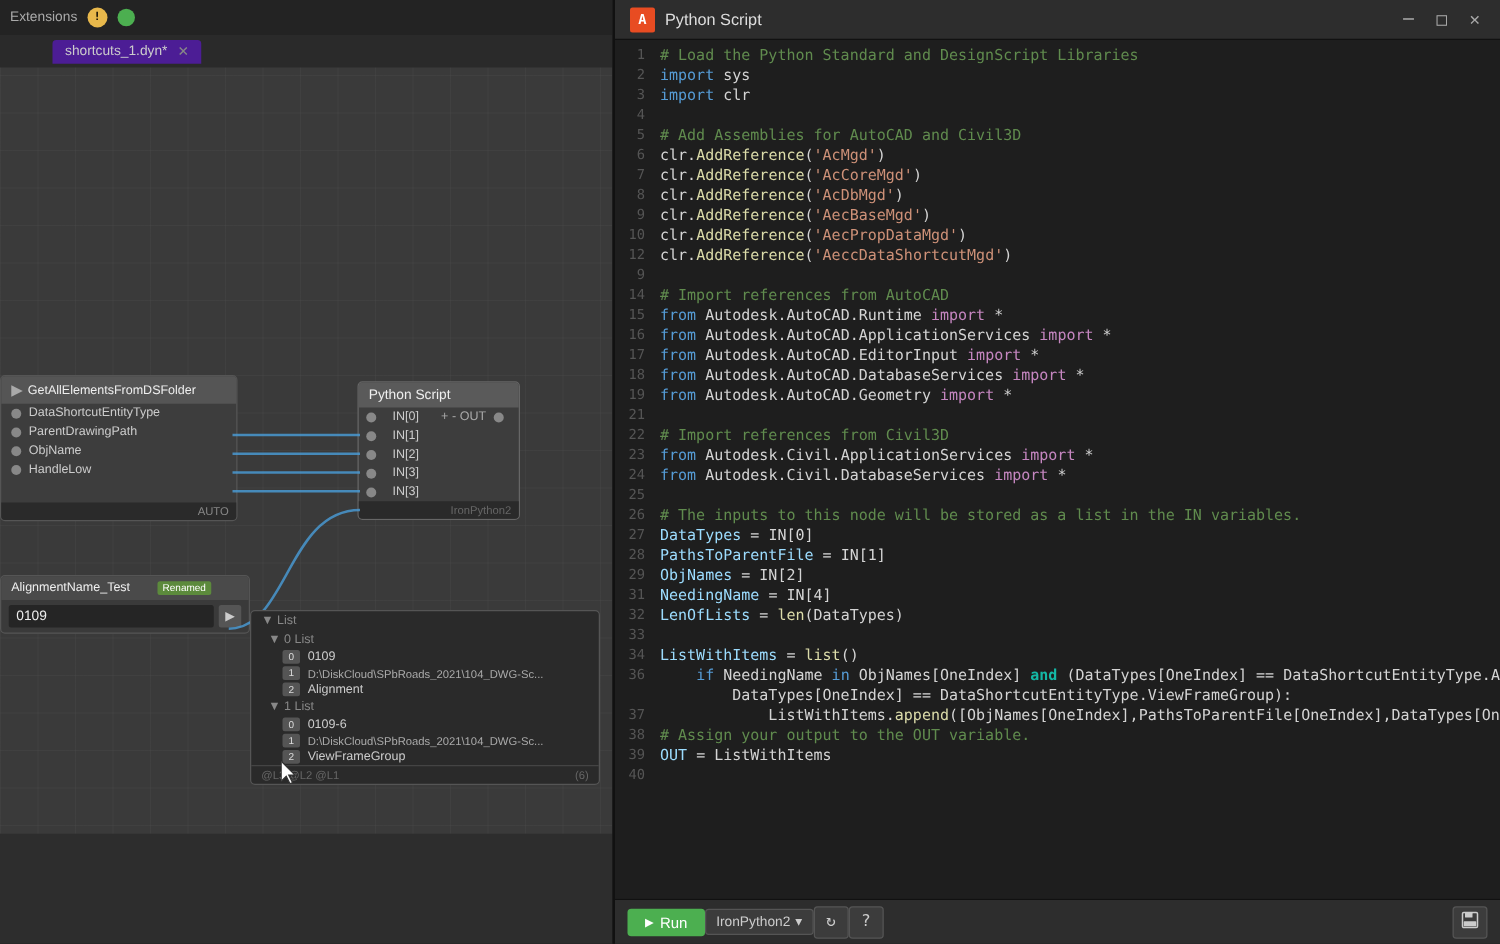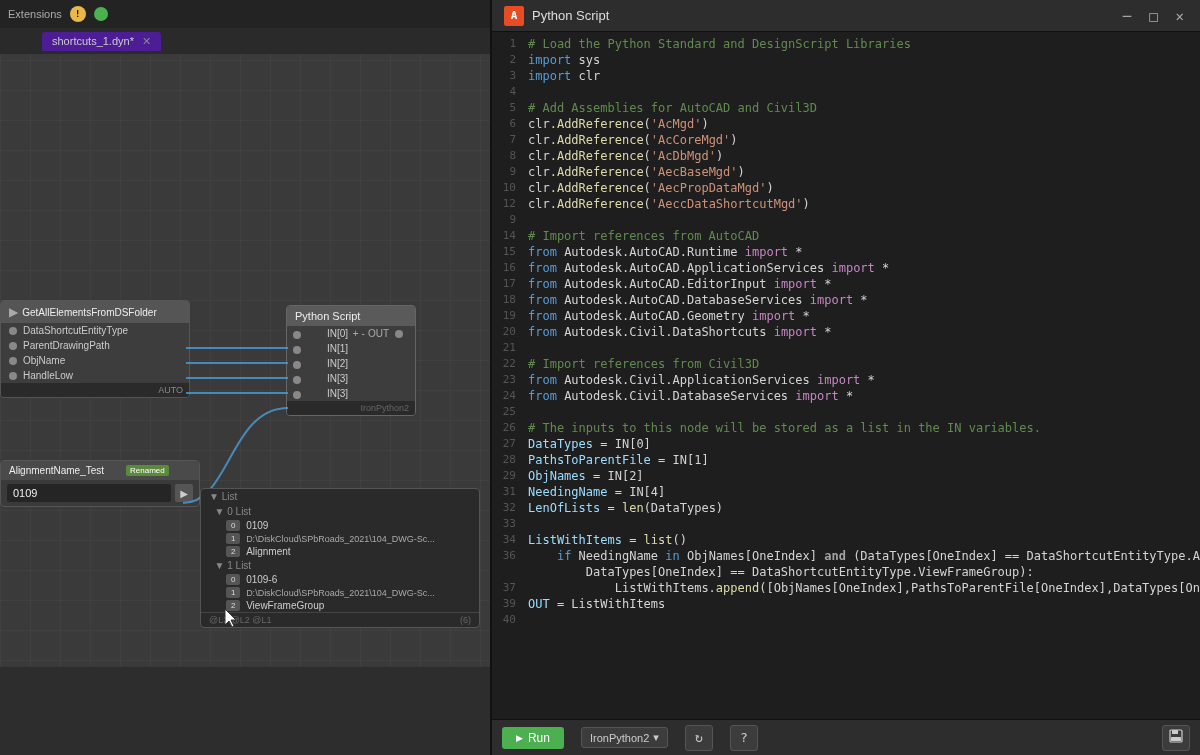--- a/index.html
+++ b/index.html
@@ -118,20 +118,21 @@
     }
 
     .node-footer {
       background: #2a2a2a;
       color: #888;
       font-size: 9px;
       font-family: Arial, sans-serif;
       text-align: right;
       padding: 2px 6px;
       border-radius: 0 0 3px 3px;
+      margin-top: 19px;
     }
 
     
     .py-node {
       position: absolute;
       background: #3d3d3d;
       border: 1px solid #666;
       border-radius: 4px;
       width: 130px;
     }
@@ -153,22 +154,22 @@
       align-items: center;
       justify-content: space-between;
       padding: 2px 6px;
       font-size: 10px;
       font-family: Arial, sans-serif;
       color: #ccc;
     }
 
     .py-port-left {
       display: flex;
-      align-items: flex-end;
-      gap: 20px;
+      align-items: center;
+      gap: 7px;
     }
 
     .py-port-controls {
       display: flex;
       align-items: center;
       gap: 3px;
       font-size: 10px;
       color: #aaa;
     }
 
@@ -412,30 +413,30 @@
       flex: 1;
     }
 
     
     .kw { color: #569cd6; } 
     .kw2 { color: #c586c0; } 
     .fn { color: #dcdcaa; } 
     .str { color: #ce9178; } 
     .cmt { color: #608b4e; }
     .var { color: #9cdcfe; }
-    .bold-red { color: #a3a3a3; font-weight: bold; }
+    .bold-red { color: #14b8a6; font-weight: bold; }
 
     
     #python-toolbar {
       background: #2d2d2d;
       height: 36px;
       display: flex;
       align-items: center;
       padding: 0 10px;
-      gap: 17px;
+      gap: 0;
       border-top: 1px solid #111;
     }
 
     #python-toolbar .run-btn {
       background: #4caf50;
       color: white;
       border: none;
       padding: 4px 14px;
       border-radius: 3px;
       font-size: 12px;
@@ -754,24 +755,20 @@
       </div>
       <div class="code-line">
         <span class="line-num">18</span>
         <span class="line-code"><span class="kw">from</span> Autodesk.AutoCAD.DatabaseServices <span class="kw2">import</span> *</span>
       </div>
       <div class="code-line">
         <span class="line-num">19</span>
         <span class="line-code"><span class="kw">from</span> Autodesk.AutoCAD.Geometry <span class="kw2">import</span> *</span>
       </div>
       <div class="code-line">
-        <span class="line-num">20</span>
-        <span class="line-code"><span class="kw">from</span> Autodesk.Civil.DataShortcuts <span class="kw2">import</span> *</span>
-      </div>
-      <div class="code-line">
         <span class="line-num">21</span>
         <span class="line-code"></span>
       </div>
       <div class="code-line">
         <span class="line-num">22</span>
         <span class="line-code"><span class="cmt"># Import references from Civil3D</span></span>
       </div>
       <div class="code-line">
         <span class="line-num">23</span>
         <span class="line-code"><span class="kw">from</span> Autodesk.Civil.ApplicationServices <span class="kw2">import</span> *</span>
@@ -820,20 +817,24 @@
         <span class="line-num">36</span>
         <span class="line-code">    <span class="kw">if</span> NeedingName <span class="kw">in</span> ObjNames[OneIndex] <span class="bold-red">and</span> (DataTypes[OneIndex] == DataShortcutEntityType.Alignment </span>
       </div>
       <div class="code-line">
         <span class="line-num" style="opacity:0"></span>
         <span class="line-code">        DataTypes[OneIndex] == DataShortcutEntityType.ViewFrameGroup):</span>
       </div>
       <div class="code-line">
         <span class="line-num">37</span>
         <span class="line-code">            ListWithItems.<span class="fn">append</span>([ObjNames[OneIndex],PathsToParentFile[OneIndex],DataTypes[OneIndex]])</span>
+      </div>
+      <div class="code-line">
+        <span class="line-num">38</span>
+        <span class="line-code"><span class="cmt"># Assign your output to the OUT variable.</span></span>
       </div>
       <div class="code-line">
         <span class="line-num">39</span>
         <span class="line-code"><span class="var">OUT</span> = ListWithItems</span>
       </div>
       <div class="code-line">
         <span class="line-num">40</span>
         <span class="line-code"></span>
       </div>
 

